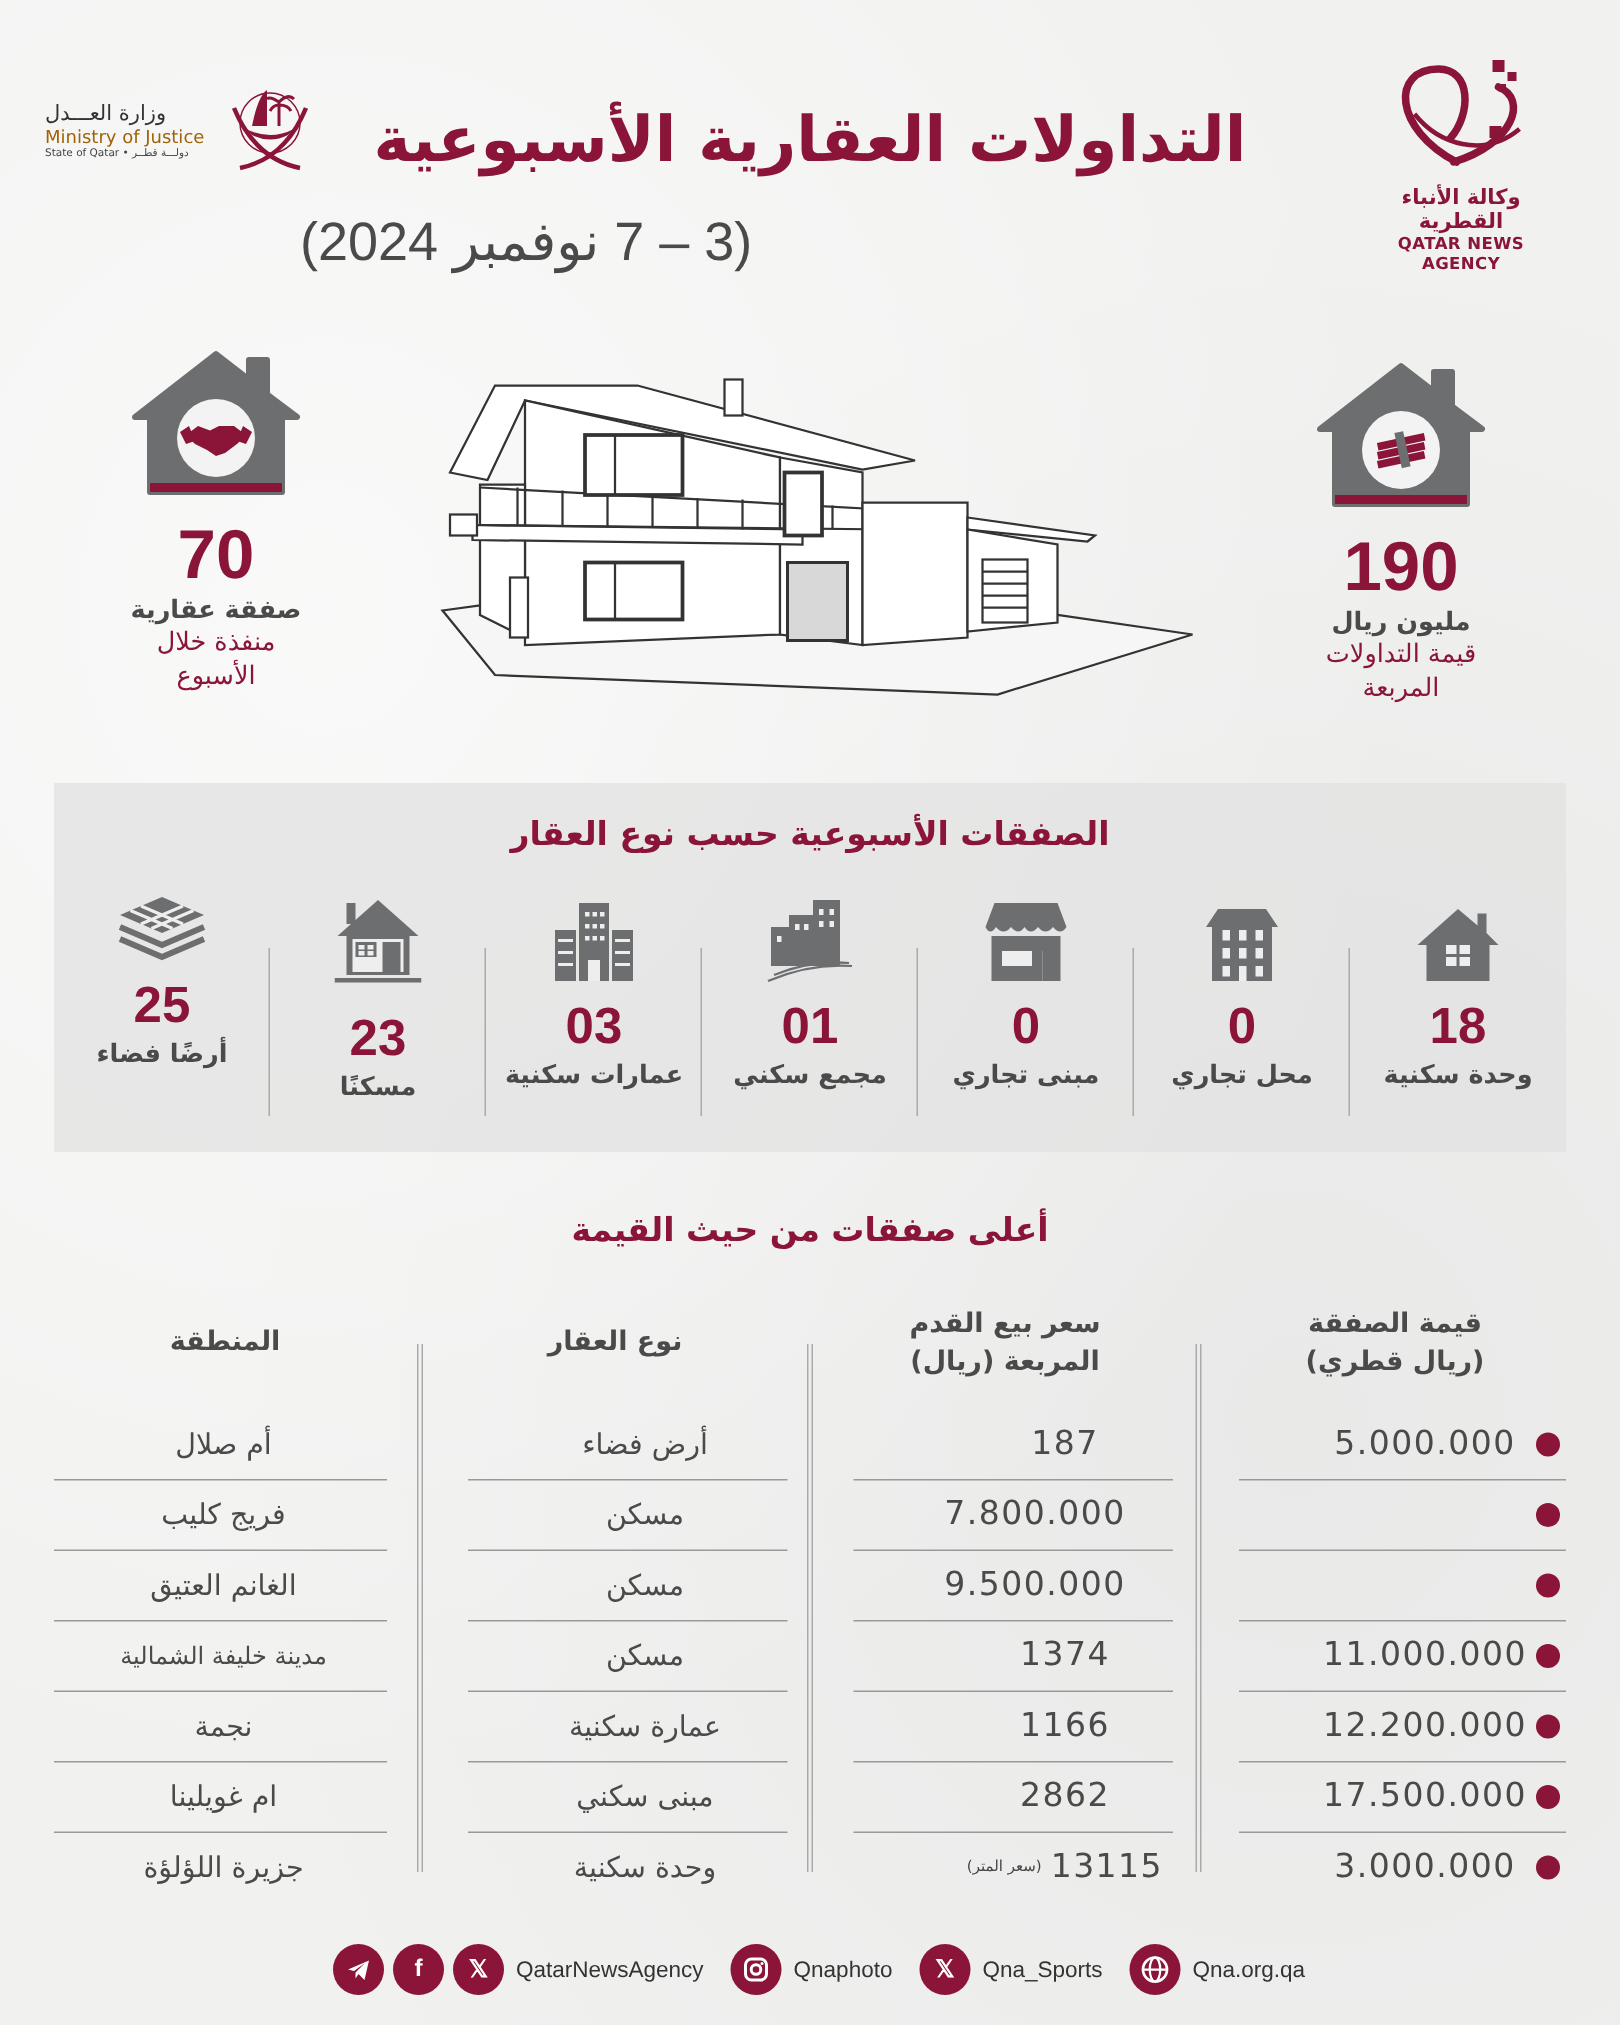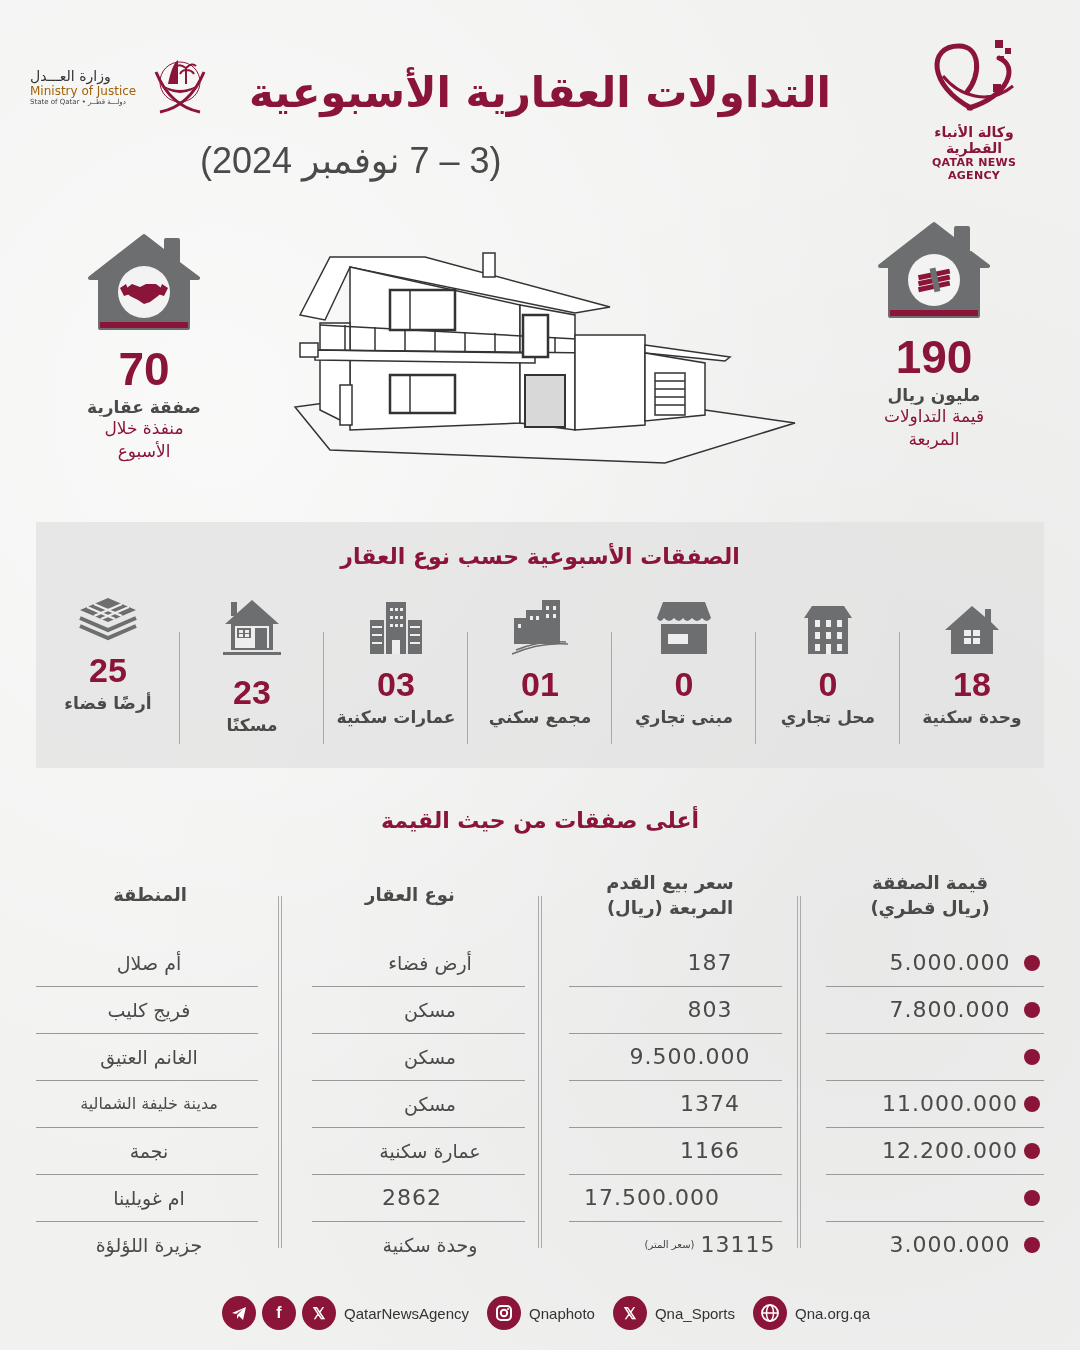--- a/index.html
+++ b/index.html
@@ -110,21 +110,21 @@
       <path d="M34 56 L40 52 L44 62 L38 64 Z"></path>
       <path d="M82 56 L76 52 L72 62 L78 64 Z"></path>
     </g>
   </svg>
   <div class="stat-num">70</div>
   <div class="stat-l1">صفقة عقارية</div>
   <div class="stat-l2">منفذة خلال</div>
   <div class="stat-l2">الأسبوع</div>
 </div>
 
-<div class="abs stat" style="left:854px; top:220px;">
+<div class="abs stat" style="left:854px; top:240px;">
   <svg class="stat-house" viewBox="0 0 116 100">
     <path d="M4 46 L58 4 L80 21 L80 8 L92 8 L92 31 L112 46 L102 46 L102 96 L14 96 L14 46 Z" fill="#6d6e70" stroke="#6d6e70" stroke-width="4" stroke-linejoin="round"></path>
     <rect x="14" y="90" width="88" height="6" fill="#8a1538"></rect>
     <circle cx="58" cy="60" r="26" fill="#f3f3f3"></circle>
     <g fill="#8a1538">
       <rect x="42" y="64" width="32" height="5" transform="rotate(-12 58 66)"></rect>
       <rect x="42" y="58" width="32" height="5" transform="rotate(-12 58 60)"></rect>
       <rect x="42" y="52" width="32" height="5" transform="rotate(-12 58 54)"></rect>
       <rect x="56" y="48" width="6" height="24" fill="#6d6e70" transform="rotate(-12 58 60)"></rect>
     </g>
@@ -327,21 +327,20 @@
   <div style="display:flex;">
       <div class="row-line" style="width:226px;"></div>
       <div class="row-line" style="width:216px;margin-left:54px;"></div>
       <div class="row-line" style="width:216px;margin-left:44px;"></div>
       <div class="row-line" style="width:222px;margin-left:44px;"></div>
     </div>
 
   <div style="display:flex; position:relative;">
     <div class="cell" style="width:226px;">فريج كليب</div>
     <div class="cell" style="width:260px; margin-left:38px;">مسكن</div>
-    <div class="cell cell-num" style="width:220px; margin-left:40px;">803</div>
     <div class="cell cell-num" style="width:180px; margin-left:40px;">7.800.000</div>
     <div class="dot" style="position:absolute; right:4px; top:15px;"></div>
   </div>
   <div style="display:flex;">
       <div class="row-line" style="width:226px;"></div>
       <div class="row-line" style="width:216px;margin-left:54px;"></div>
       <div class="row-line" style="width:216px;margin-left:44px;"></div>
       <div class="row-line" style="width:222px;margin-left:44px;"></div>
     </div>
 
@@ -381,20 +380,21 @@
   </div>
   <div style="display:flex;">
       <div class="row-line" style="width:226px;"></div>
       <div class="row-line" style="width:216px;margin-left:54px;"></div>
       <div class="row-line" style="width:216px;margin-left:44px;"></div>
       <div class="row-line" style="width:222px;margin-left:44px;"></div>
     </div>
 
   <div style="display:flex; position:relative;">
     <div class="cell" style="width:226px;">ام غويلينا</div>
+    <div class="cell" style="width:260px; margin-left:38px;">مبنى سكني</div>
     <div class="cell cell-num" style="width:220px; margin-left:40px;">2862</div>
     <div class="cell cell-num" style="width:180px; margin-left:40px;">17.500.000</div>
     <div class="dot" style="position:absolute; right:4px; top:15px;"></div>
   </div>
   <div style="display:flex;">
       <div class="row-line" style="width:226px;"></div>
       <div class="row-line" style="width:216px;margin-left:54px;"></div>
       <div class="row-line" style="width:216px;margin-left:44px;"></div>
       <div class="row-line" style="width:222px;margin-left:44px;"></div>
     </div>

